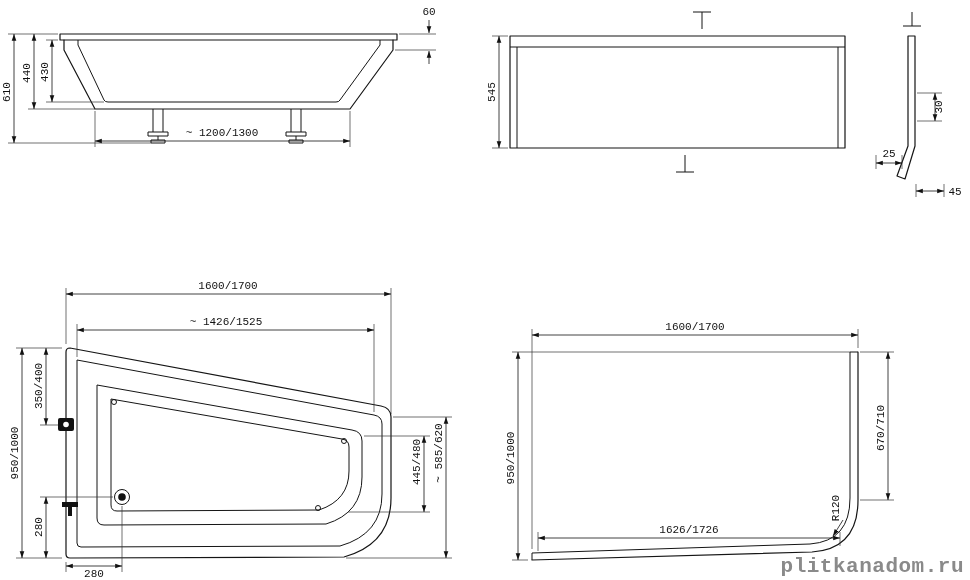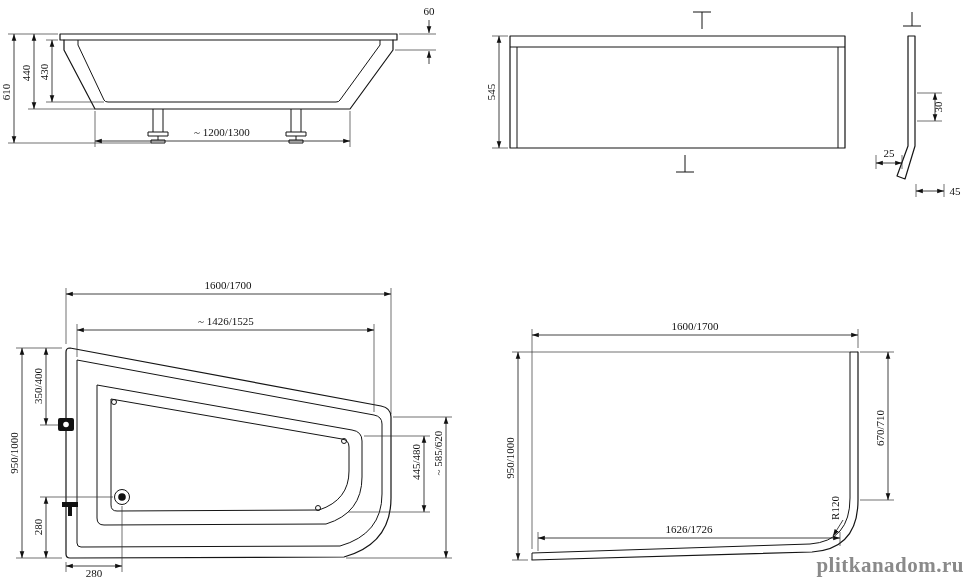--- a/index.html
+++ b/index.html
@@ -1,17 +1,17 @@
 <!DOCTYPE html>
 <html><head>
 <meta charset="utf-8">
 <style>
   html,body{margin:0;padding:0;background:#fff;}
   #canvas{position:relative;width:970px;height:580px;background:#ffffff;overflow:hidden;
-          font-family:Liberation Serif, serif;}
+          font-family:Liberation Mono, monospace;}
   svg{display:block;}
   .s{stroke:#151515;stroke-width:1.2;fill:none;stroke-linejoin:round;stroke-linecap:round;}
   .s2{stroke:#151515;stroke-width:1;fill:none;stroke-linejoin:round;}
   .e{stroke:#333;stroke-width:0.7;fill:none;}
   .d{stroke:#111;stroke-width:0.8;fill:none;}
   .t{font-size:11px;fill:#111;text-anchor:middle;}
   .blk{fill:#111;stroke:none;}
   .wm{font-size:21px;font-weight:bold;fill:#8a8a8a;text-anchor:end;letter-spacing:0.5px;}
 </style>
 </head>

